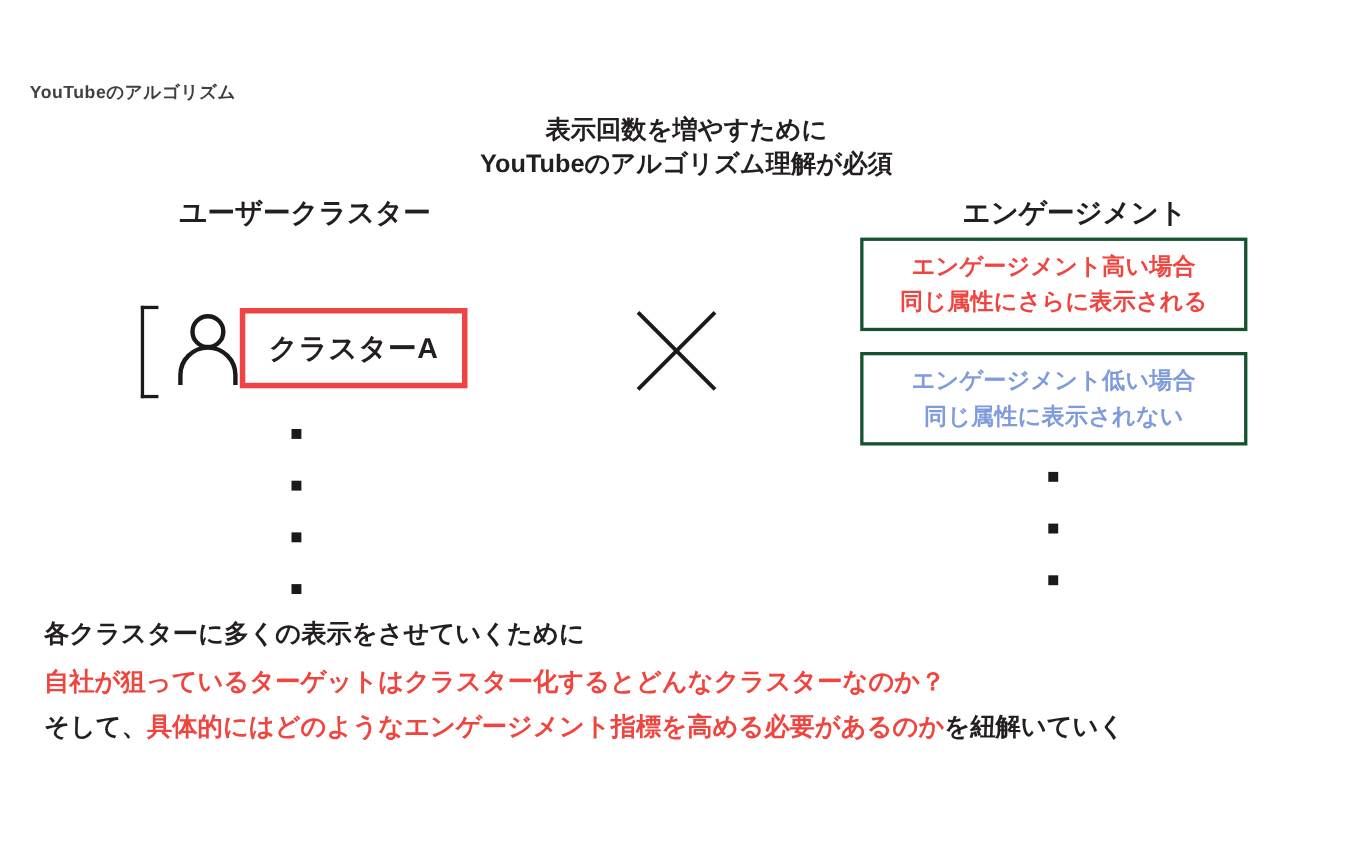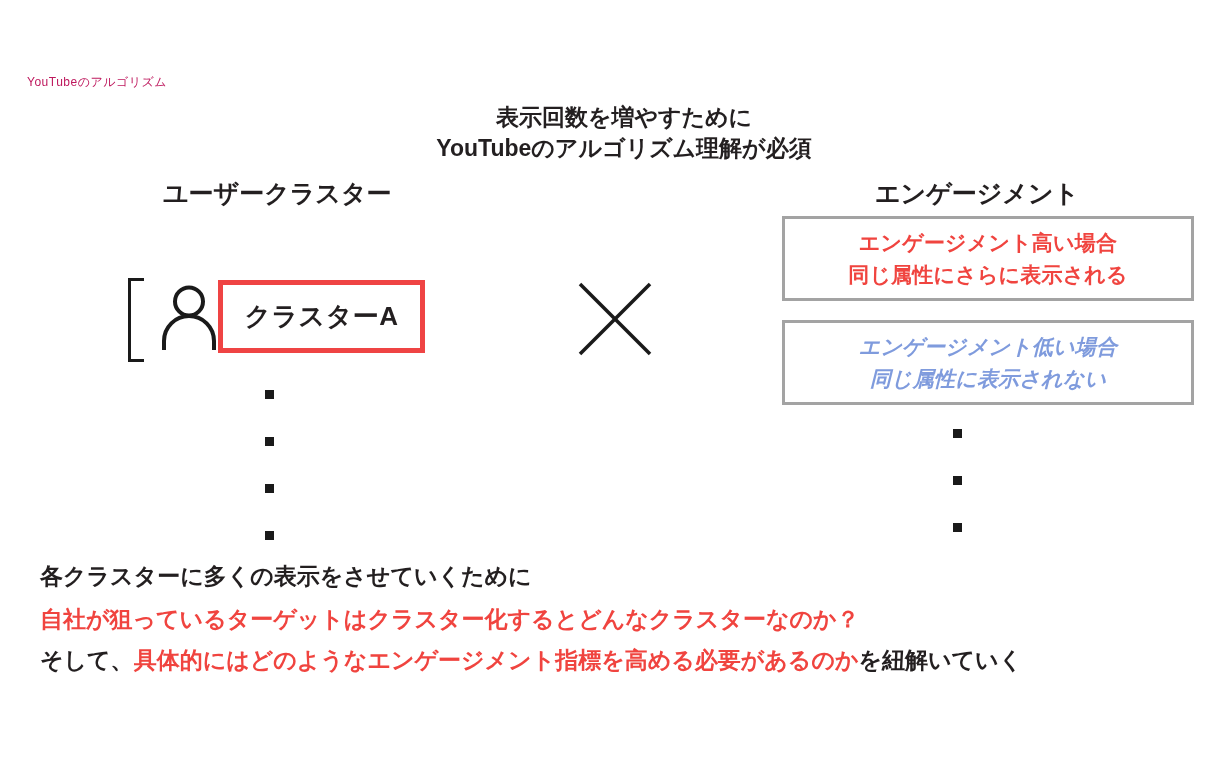--- a/index.html
+++ b/index.html
@@ -16,24 +16,25 @@
     height: 768px;
     background: #ffffff;
     overflow: hidden;
   }
 
   
   .corner-label {
     position: absolute;
     left: 27px;
     top: 74px;
-    font-size: 12px;
-    color: #be185d;
+    font-size: 16px;
+    color: #404040;
     letter-spacing: 0.5px;
     white-space: nowrap;
+    font-weight: bold;
   }
 
   
   .main-title {
     position: absolute;
     left: 0;
     top: 102px;
     width: 1228px;
     text-align: center;
     font-size: 23px;
@@ -115,41 +116,41 @@
     top: 282px;
     width: 74px;
     height: 74px;
   }
   #multiply-symbol svg { display: block; }
 
   
   .engage-box {
     position: absolute;
     left: 782px;
-    width: 412px;
+    width: 352px;
     box-sizing: border-box;
-    border: 3px solid #a3a3a3;
+    border: 3px solid #14532d;
     background: #ffffff;
     display: flex;
     flex-direction: column;
     align-items: center;
     justify-content: center;
   }
   #engage-box-high { top: 216px; height: 85px; }
   #engage-box-low  { top: 320px; height: 85px; }
 
   .engage-line {
     font-size: 21px;
     font-weight: bold;
     line-height: 32px;
     white-space: nowrap;
     letter-spacing: 0.2px;
   }
   .engage-high .engage-line { color: #f0443f; }
-  .engage-low  .engage-line { color: #7f9bdd; font-style: italic; }
+  .engage-low  .engage-line { color: #7f9bdd; }
 
   
   .dot {
     position: absolute;
     width: 9px;
     height: 9px;
     background: #1a1a1a;
   }
 
   

